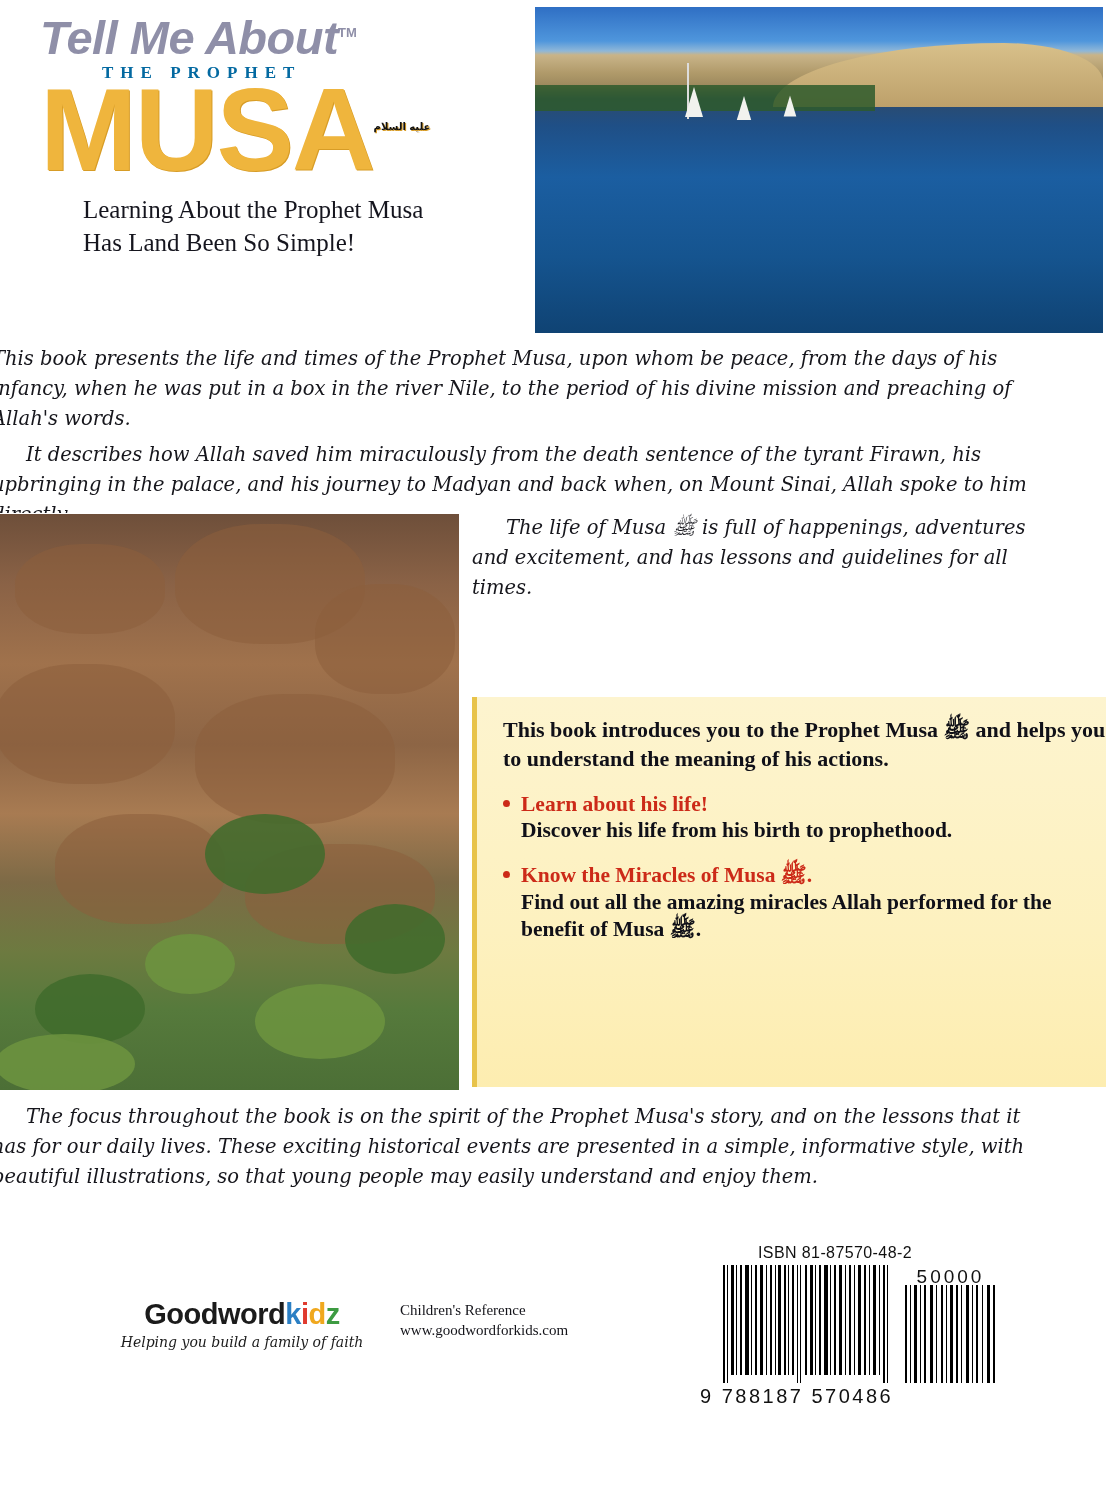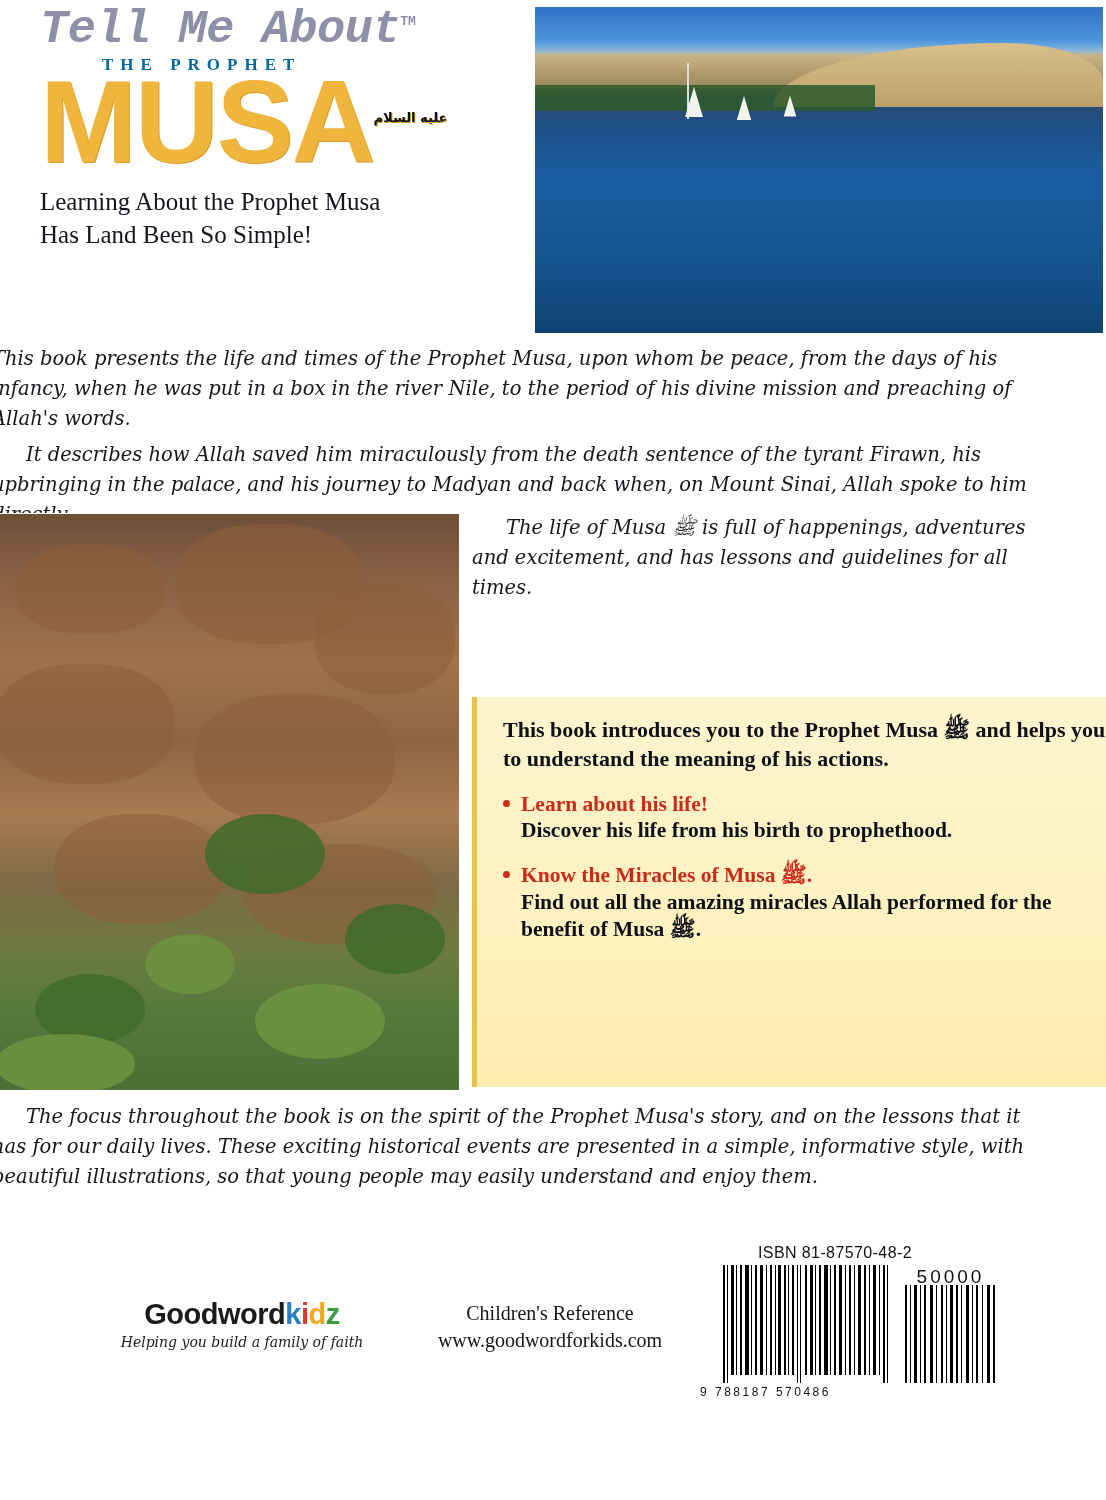--- a/index.html
+++ b/index.html
@@ -17,29 +17,30 @@
   }
 
   
   #title-block {
     position: absolute;
     left: 40px;
     top: 6px;
     width: 470px;
   }
   #title-line1 {
-    font-family: Liberation Mono, monospace;
+    font-family: Liberation Sans, sans-serif;
     font-style: italic;
     font-size: 47px;
     font-weight: bold;
     color: #8f8fa8;
     letter-spacing: -0.5px;
     line-height: 1.0;
     position: relative;
     display: inline-block;
+    margin-top: 8px;
   }
   #title-tm {
     font-size: 13px;
     font-style: normal;
     vertical-align: super;
     color: #8f8fa8;
     letter-spacing: 0;
   }
   #title-sub {
     font-family: "Liberation Serif", serif;
@@ -55,34 +56,35 @@
     font-weight: bold;
     font-size: 116px;
     line-height: 0.88;
     color: #efb53d;
     letter-spacing: -2px;
     margin-top: -4px;
     text-shadow: 1px 1px 0 #d79c26;
     display: inline-block;
   }
   #title-arabic {
-    font-size: 13px;
+    font-size: 10px;
     color: #111;
     vertical-align: super;
     letter-spacing: 0;
     font-family: "DejaVu Sans", sans-serif;
     line-height: 1;
   }
   #tagline {
     margin-top: 12px;
     font-family: "Liberation Serif", serif;
     font-size: 25px;
     color: #15151e;
     line-height: 1.33;
     font-weight: 500;
+    margin-left: 43px;
   }
 
   
   #nile-photo {
     position: absolute;
     left: 533px;
     top: 5px;
     width: 572px;
     height: 330px;
     border: 2px solid #ffffff;
@@ -254,23 +256,22 @@
     font-style: italic;
     font-size: 14px;
     color: #1b1b1b;
     margin-top: 3px;
   }
   #footer-center {
     position: absolute;
     left: 400px;
     top: 1300px;
     width: 300px;
-    text-align: center;
-    font-family: "Liberation Serif", serif;
-    font-size: 20px;
+    font-family: "Liberation Serif", serif;
+    font-size: 15px;
     color: #14141a;
     line-height: 1.35;
   }
 
   
   #isbn-text {
     position: absolute;
     left: 758px;
     top: 1244px;
     font-family: "Liberation Sans", sans-serif;
@@ -291,21 +292,21 @@
     top: 1285px;
     width: 95px;
     height: 98px;
   }
   .bc-bars { width: 100%; height: 100%; display: block; }
   #barcode-digits {
     position: absolute;
     left: 700px;
     top: 1385px;
     font-family: "Liberation Sans", sans-serif;
-    font-size: 12px;
+    font-size: 20px;
     letter-spacing: 2.5px;
     color: #111;
   }
   #addon-digits {
     position: absolute;
     left: 903px;
     top: 1266px;
     width: 95px;
     text-align: center;
     font-family: "Liberation Sans", sans-serif;

